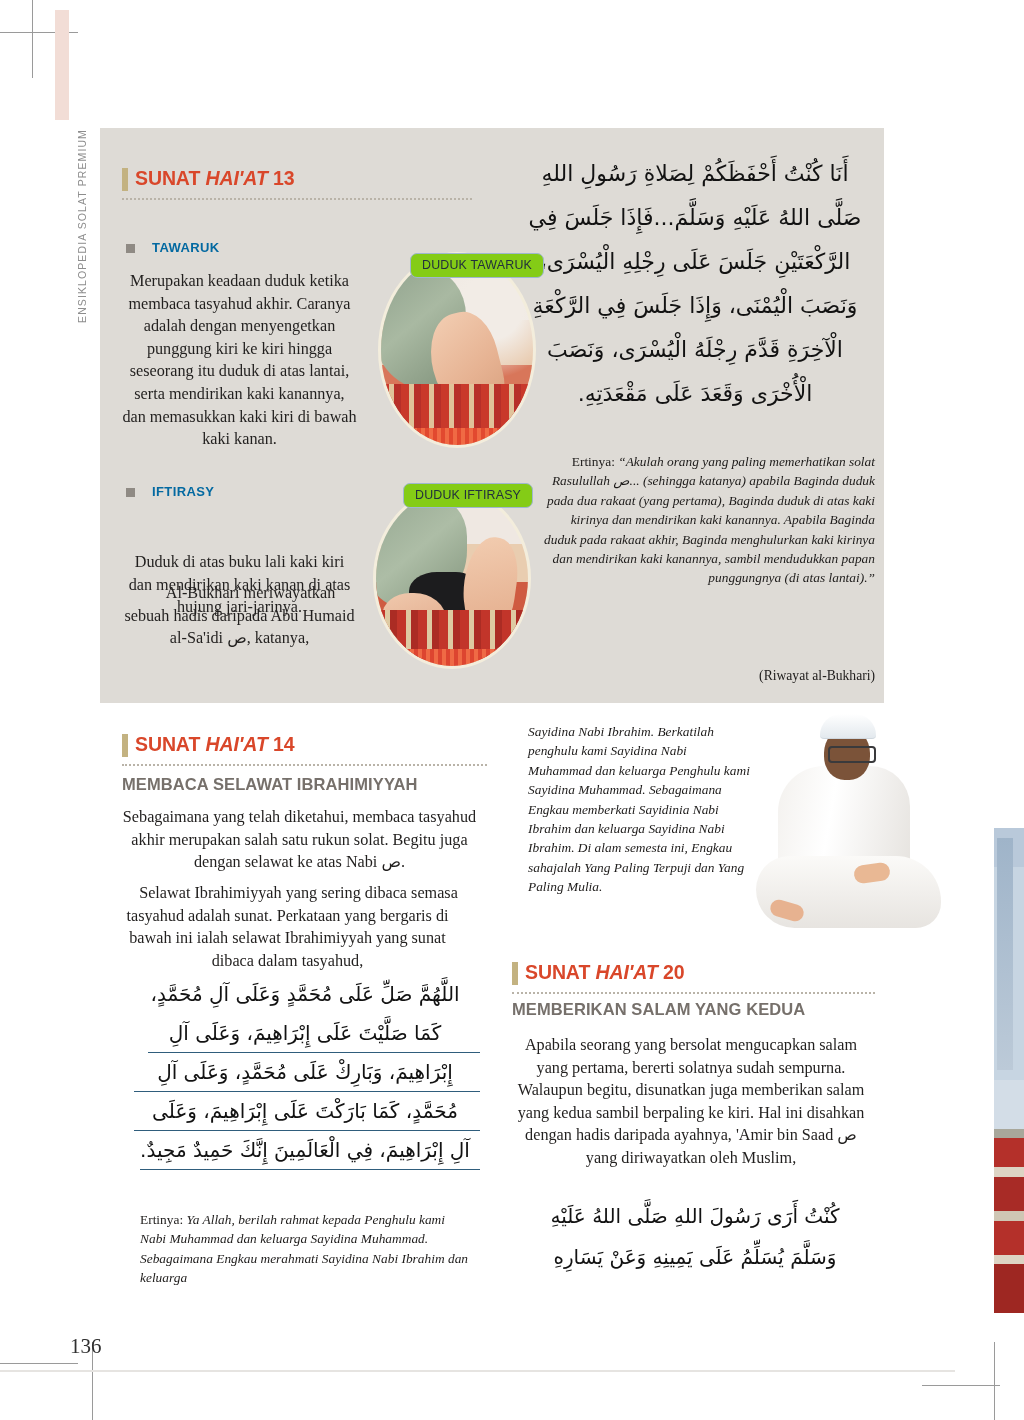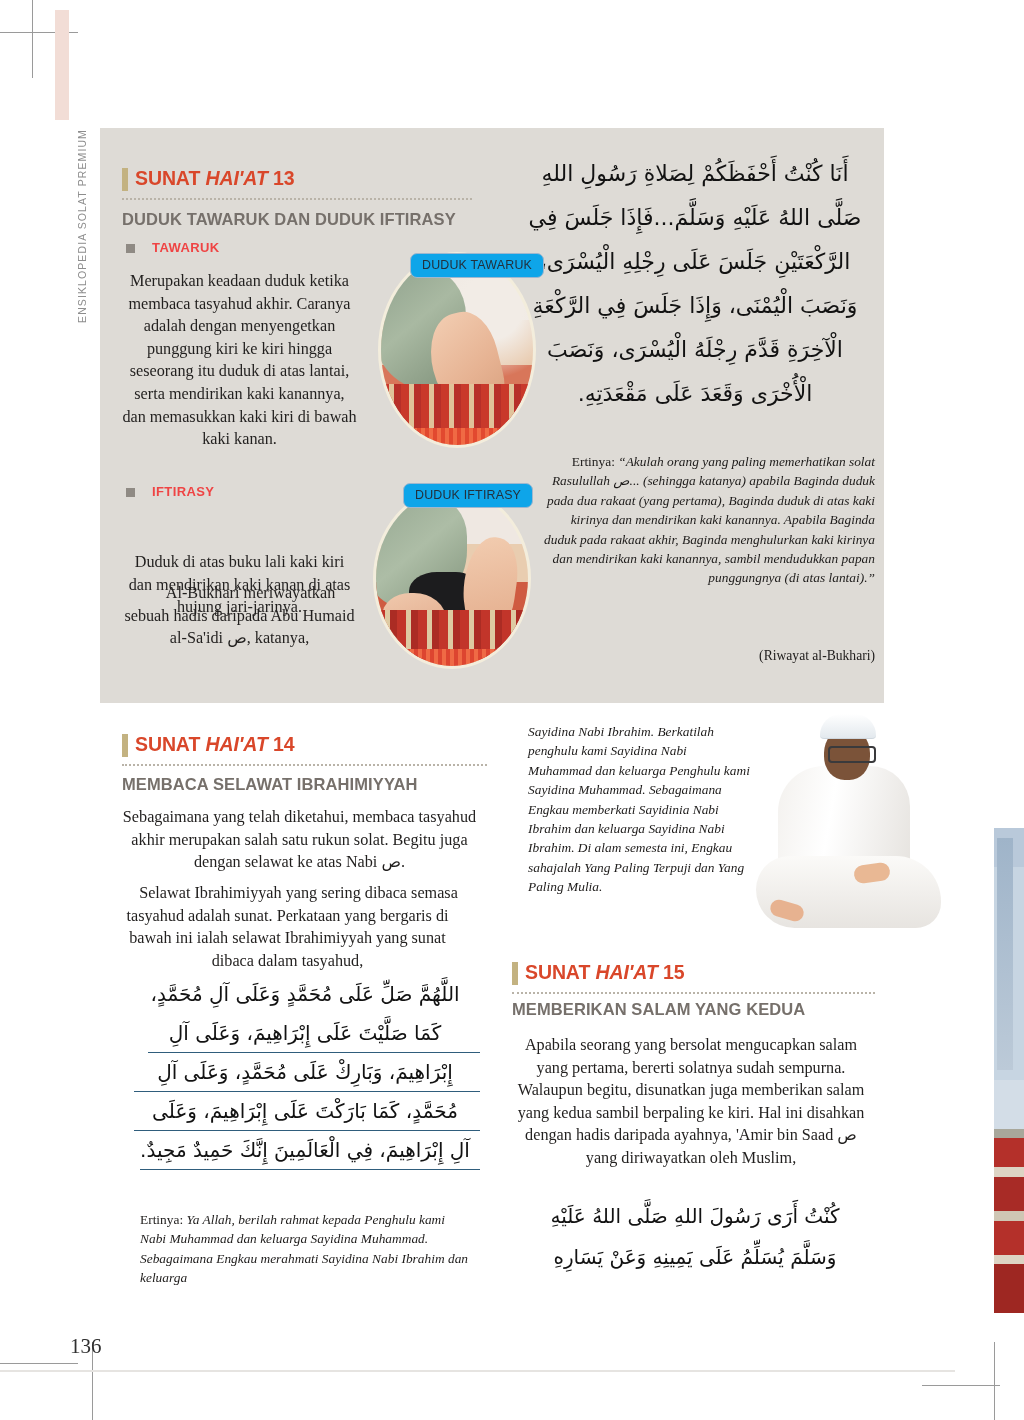--- a/index.html
+++ b/index.html
@@ -49,21 +49,21 @@
     border-bottom:2px dotted #b9b3a8;
   }
 
   .sub-head{
     position:absolute;
     font-family:"Liberation Sans", sans-serif;
     font-weight:bold;font-size:16.5px;color:#76706b;letter-spacing:.1px;
   }
 
   .bullet-head{position:absolute;font-family:"Liberation Sans", sans-serif;
-    font-weight:bold;font-size:13px;color:#ef4444;letter-spacing:.4px;}
+    font-weight:bold;font-size:13px;color:#0369a1;letter-spacing:.4px;}
   .bullet-sq{position:absolute;width:9px;height:9px;background:#8f8a84;}
 
   
   .body-txt{
     position:absolute;font-family:"Liberation Serif", serif;
     font-size:16.2px;line-height:22.6px;color:#211f1e;text-align:center;
   }
 
   .ital{font-style:italic;font-family:Liberation Serif, serif;}
 
@@ -75,30 +75,30 @@
   }
 
   
   .trans{
     position:absolute;font-family:"Liberation Serif", serif;
     font-size:13.4px;line-height:19.4px;color:#1d1b1a;
     text-align:right;
   }
   .trans .lead{font-style:normal;}
   .src{position:absolute;font-family:"Liberation Serif", serif;
-    font-size:13.6px;color:#1d1b1a;text-align:right;}
+    font-size:13.6px;color:#1d1b1a;text-align:right;margin-top:20px;}
 
   
   .circ{
     position:absolute;border-radius:50%;overflow:hidden;
     border:3px solid #f3eddc;
   }
   .ph-label{
     position:absolute;z-index:5;
-    background:#0ea5e9;border:1.4px solid #9fb7cf;border-radius:7px;
+    background:#84cc16;border:1.4px solid #9fb7cf;border-radius:7px;
     font-family:"Liberation Sans", sans-serif;font-size:12.4px;
     color:#22303c;padding:4px 11px 5px;white-space:nowrap;
     letter-spacing:.2px;
   }
 
   
   .p1{background:
       radial-gradient(circle at 72% 28%, #f2ece6 0 18%, rgba(242,236,230,0) 40%),
       linear-gradient(#efe8e2 0 34%, #e8c9ac 34% 58%, #d8765a 58% 74%, #c0392b 74% 88%, #e7bda0 88% 100%);
   }
@@ -187,21 +187,20 @@
   <div class="vhead">ENSIKLOPEDIA SOLAT PREMIUM</div>
 
   <div class="panel"></div>
 
   <div class="sect-head" style="left:122px;top:166px;">
     <div class="sect-bar"></div>
     <div class="sect-title"><span>SUNAT </span><i>HAI'AT</i>&nbsp;<span>13</span></div>
     <div class="dotline" style="width:350px;"></div>
   </div>
 
-  <div class="sub-head" style="left:122px;top:210px;">DUDUK TAWARUK DAN DUDUK IFTIRASY</div>
 
   <div class="bullet-sq" style="left:126px;top:244px;"></div>
   <div class="bullet-head" style="left:152px;top:240px;">TAWARUK</div>
   <div class="body-txt" style="left:122px;top:270px;width:235px;">Merupakan keadaan duduk ketika membaca tasyahud akhir. Caranya adalah dengan menyengetkan punggung kiri ke kiri hingga seseorang itu duduk di atas lantai, serta mendirikan kaki kanannya, dan memasukkan kaki kiri di bawah kaki kanan.</div>
 
   <div class="bullet-sq" style="left:126px;top:488px;"></div>
   <div class="bullet-head" style="left:152px;top:484px;">IFTIRASY</div>
   <div class="body-txt" style="left:122px;top:512px;width:235px;margin-top:39px;">Duduk di atas buku lali kaki kiri dan mendirikan kaki kanan di atas hujung jari-jarinya.</div>
   <div class="body-txt" style="left:122px;top:582px;width:235px;text-indent:22px;">Al-Bukhari meriwayatkan sebuah hadis daripada Abu Humaid al-Sa'idi ص, katanya,</div>
 
@@ -262,21 +261,21 @@
     <div class="lap"></div>
     <div class="head"></div>
     <div class="cap"></div>
     <div class="glass"></div>
     <div class="hand"></div>
     <div class="foot"></div>
   </div>
 
   <div class="sect-head" style="left:512px;top:960px;">
     <div class="sect-bar"></div>
-    <div class="sect-title"><span>SUNAT </span><i>HAI'AT</i>&nbsp;<span>15</span></div>
+    <div class="sect-title"><span>SUNAT </span><i>HAI'AT</i>&nbsp;<span>20</span></div>
     <div class="dotline" style="width:363px;"></div>
   </div>
 
   <div class="sub-head" style="left:512px;top:979px;margin-top:21px;">MEMBERIKAN SALAM YANG KEDUA</div>
 
   <div class="body-txt" style="left:512px;top:1034px;width:358px;">Apabila seorang yang bersolat mengucapkan salam yang pertama, bererti solatnya sudah sempurna. Walaupun begitu, disunatkan juga memberikan salam yang kedua sambil berpaling ke kiri. Hal ini disahkan dengan hadis daripada ayahnya, 'Amir bin Saad ص yang diriwayatkan oleh Muslim,</div>
 
   <div class="arabic" style="left:520px;top:1196px;width:350px;font-size:20px;line-height:41px;">كُنْتُ أَرَى رَسُولَ اللهِ صَلَّى اللهُ عَلَيْهِ</div>
   <div class="arabic" style="left:520px;top:1237px;width:350px;font-size:20px;line-height:41px;">وَسَلَّمَ يُسَلِّمُ عَلَى يَمِينِهِ وَعَنْ يَسَارِهِ</div>
 

